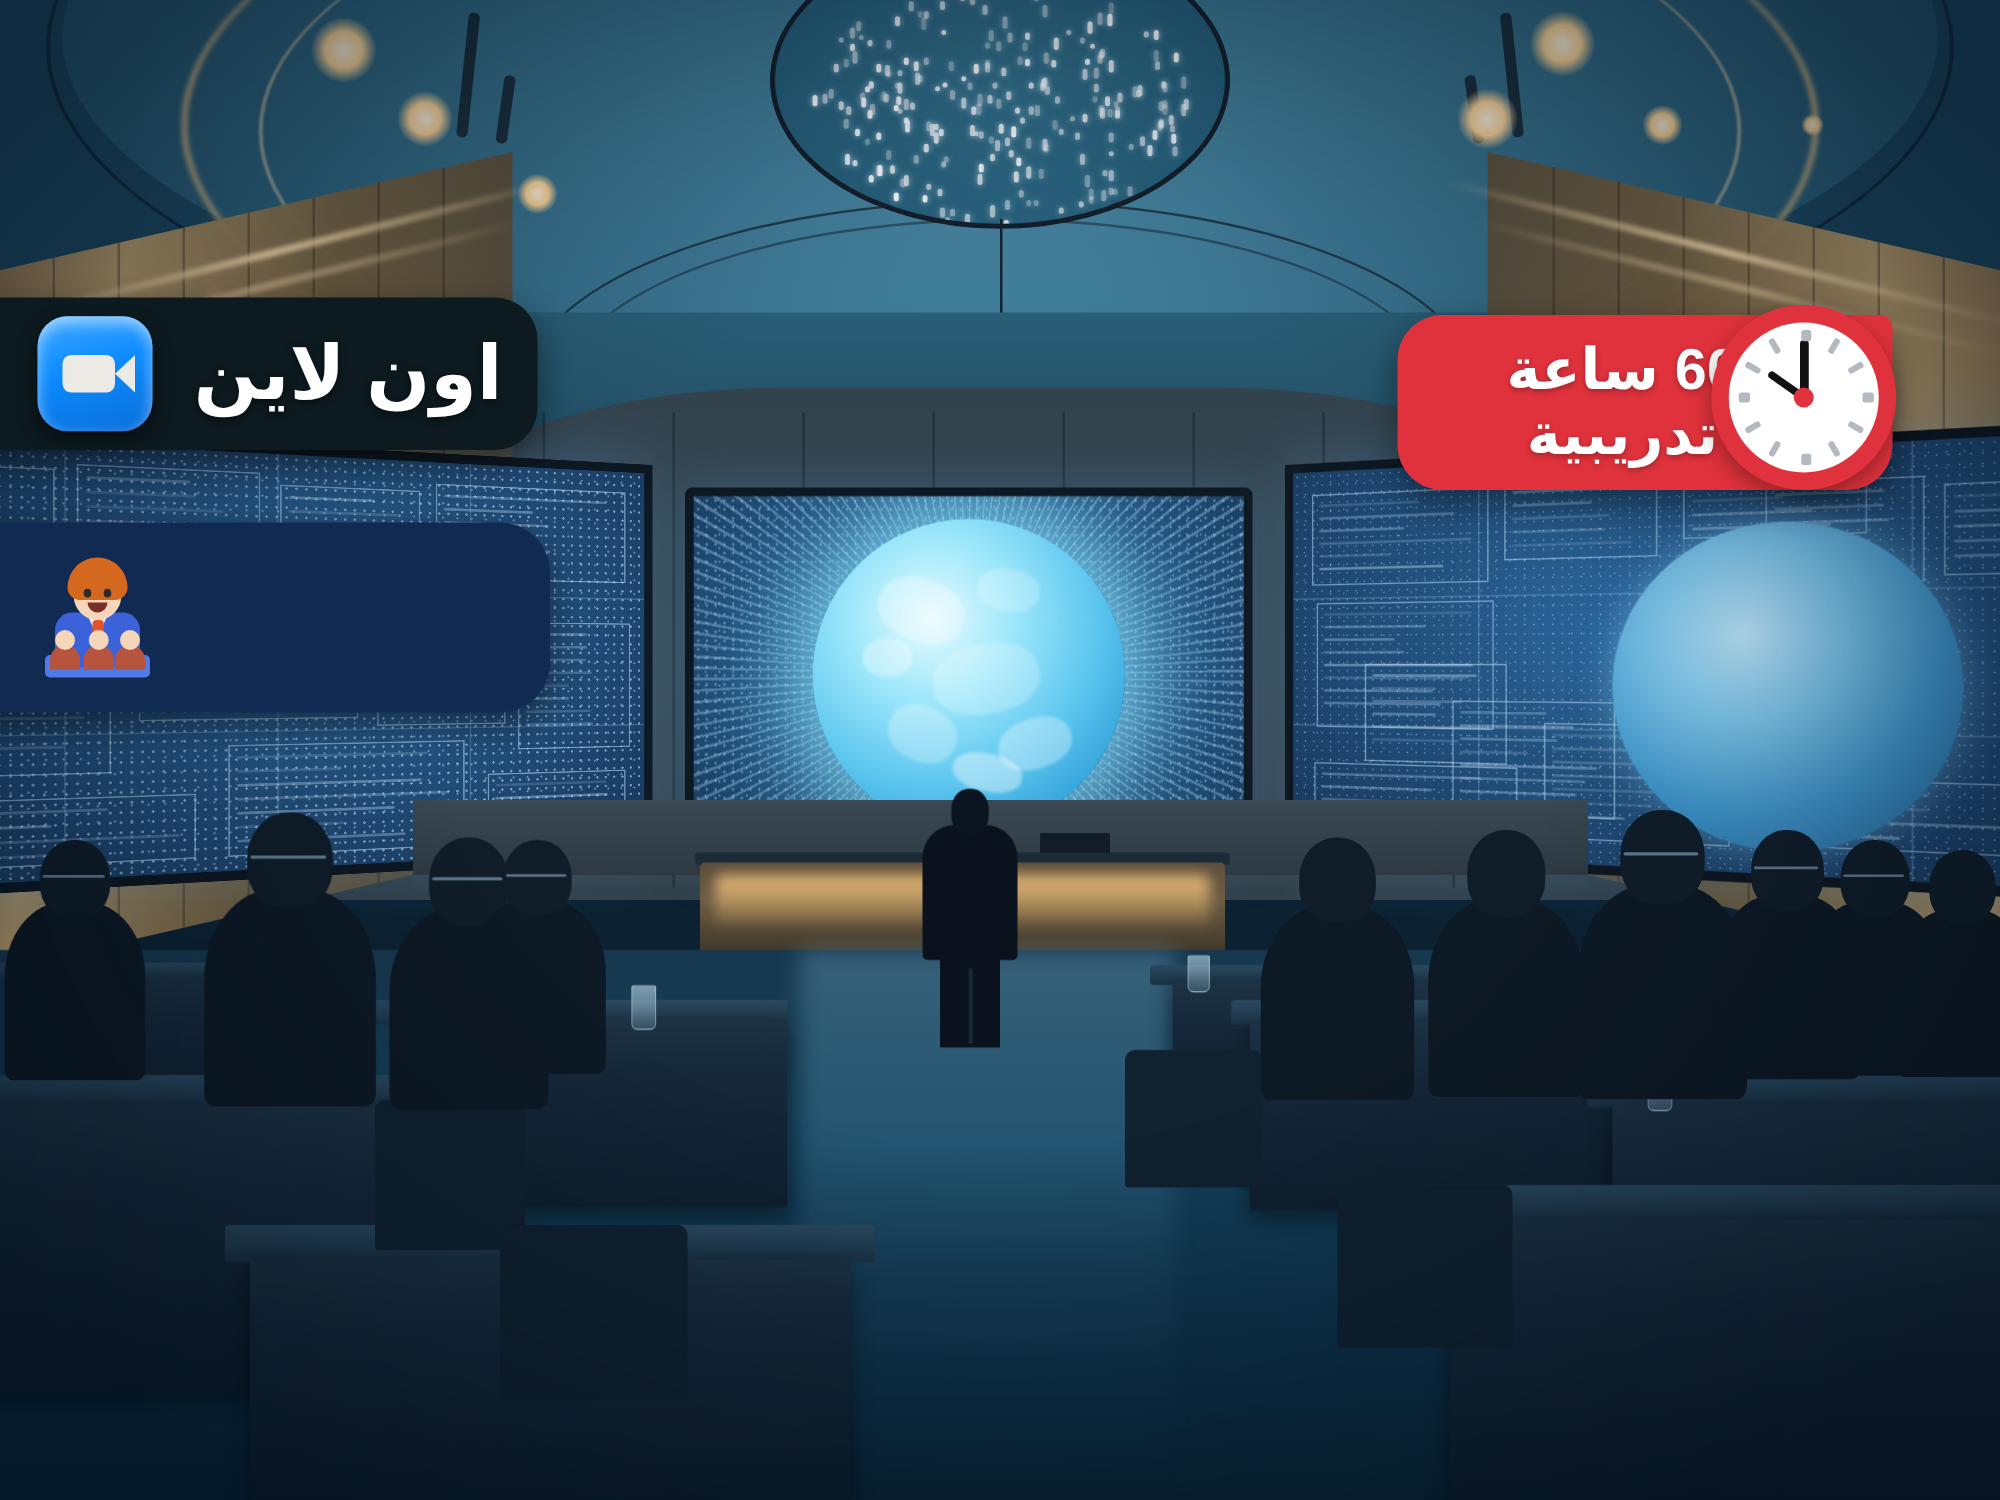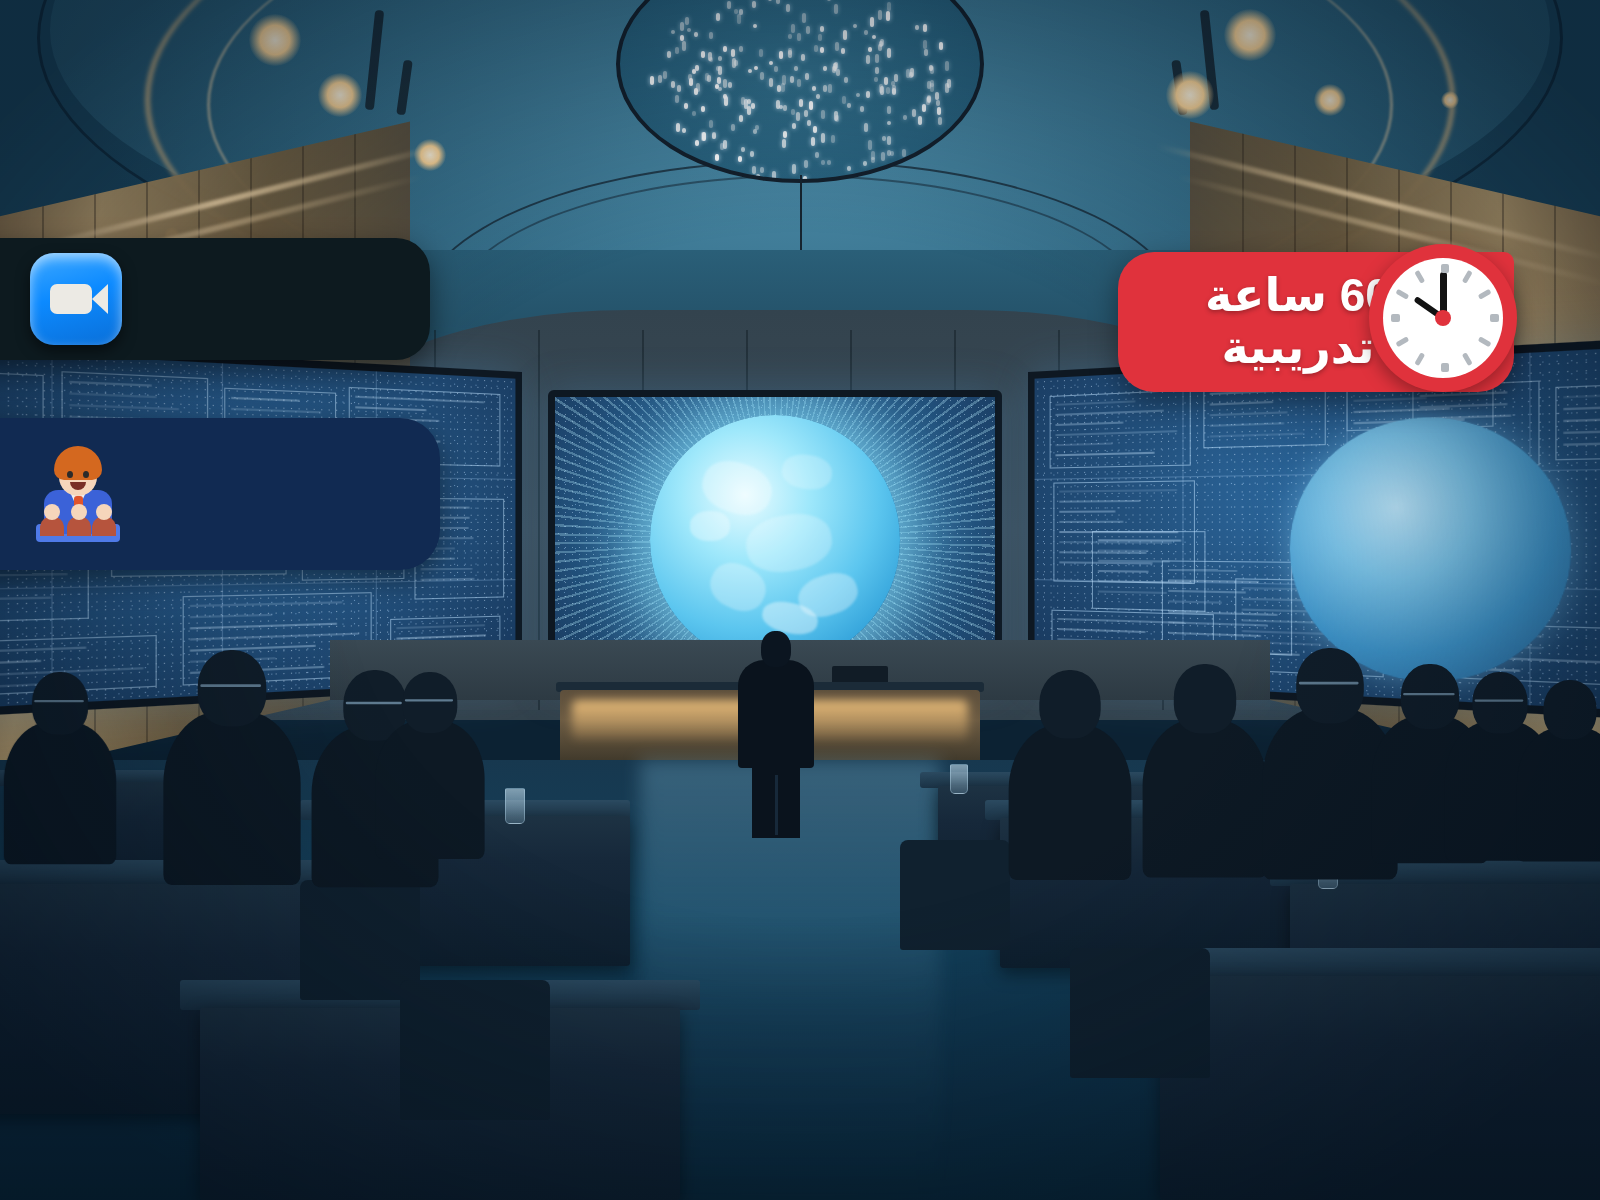--- a/index.html
+++ b/index.html
@@ -773,20 +773,21 @@
       </div>
     </div>
 
   <div class="vignette"></div>
 
   <div class="badge" id="badge-online">
     <div class="app-icon">
       <div class="cam-body"></div>
       <div class="cam-lens"></div>
     </div>
+    <div class="badge-label" id="label-online">اون لاين</div>
   </div>
 
   <div class="badge" id="badge-onsite">
     <div class="emoji-icon">
       <div class="e-bench"></div>
       <div class="e-suit"></div>
       <div class="e-shirt"></div>
       <div class="e-tie"></div>
       <div class="e-face"></div>
       <div class="e-hair"></div>

